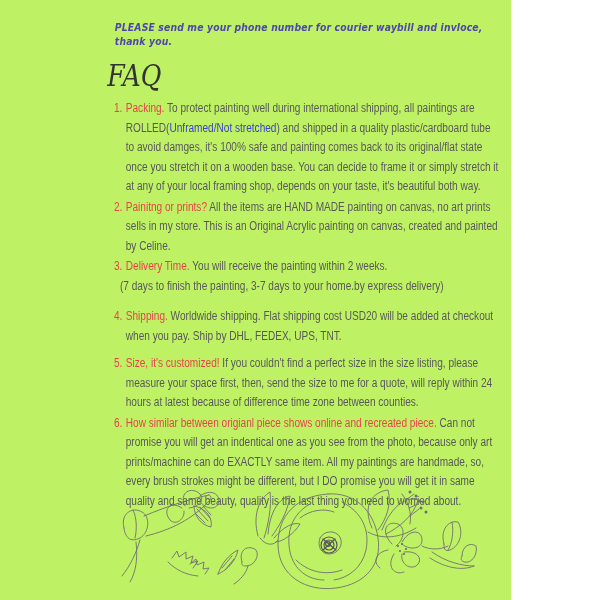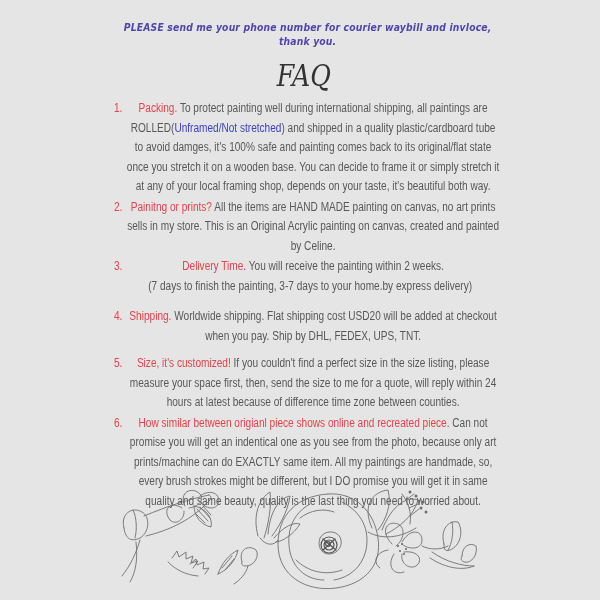--- a/index.html
+++ b/index.html
@@ -1,21 +1,21 @@
 <!DOCTYPE html>
 <html style="--notice: #4e45ad; --red: #e8434a; --body: #58585a; --blue: #3c41cc; --title: #333333; --illustration_stroke: #6f6f6f;"><head>
 <meta charset="utf-8">
 <style>
   html,body{margin:0;padding:0;}
   body{
     width:600px;height:600px;background:#ffffff;overflow:hidden;
     font-family:"Liberation Sans", sans-serif;
     -webkit-font-smoothing:antialiased;
   }
-  .page{position:relative;width:600px;height:600px;background:#e5e5e5;text-align:center;}
+  .page{position:relative;width:511px;height:600px;background:#bef264;}
   .content{
     position:absolute;left:114px;top:0;width:460px;
     transform:scaleX(0.84);transform-origin:0 0;
     padding-top:21px;
   }
   .notice{
     margin:0 0 0 1px;
     font-family:"DejaVu Sans", sans-serif;
     font-style:italic;font-weight:600;
     font-size:11px;line-height:14px;letter-spacing:.2px;

